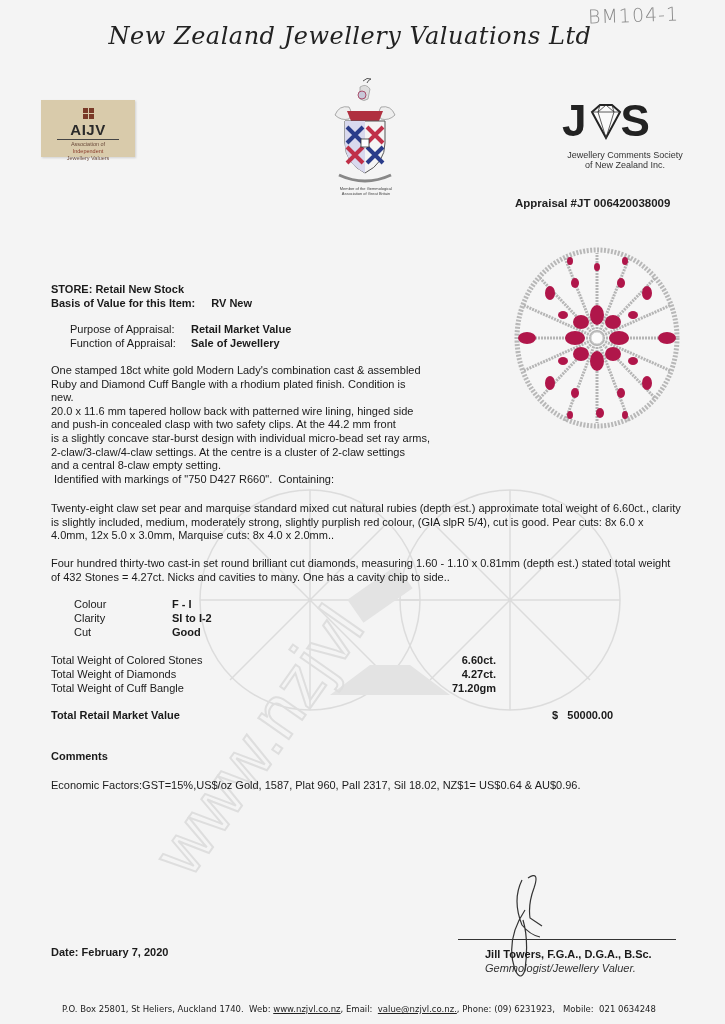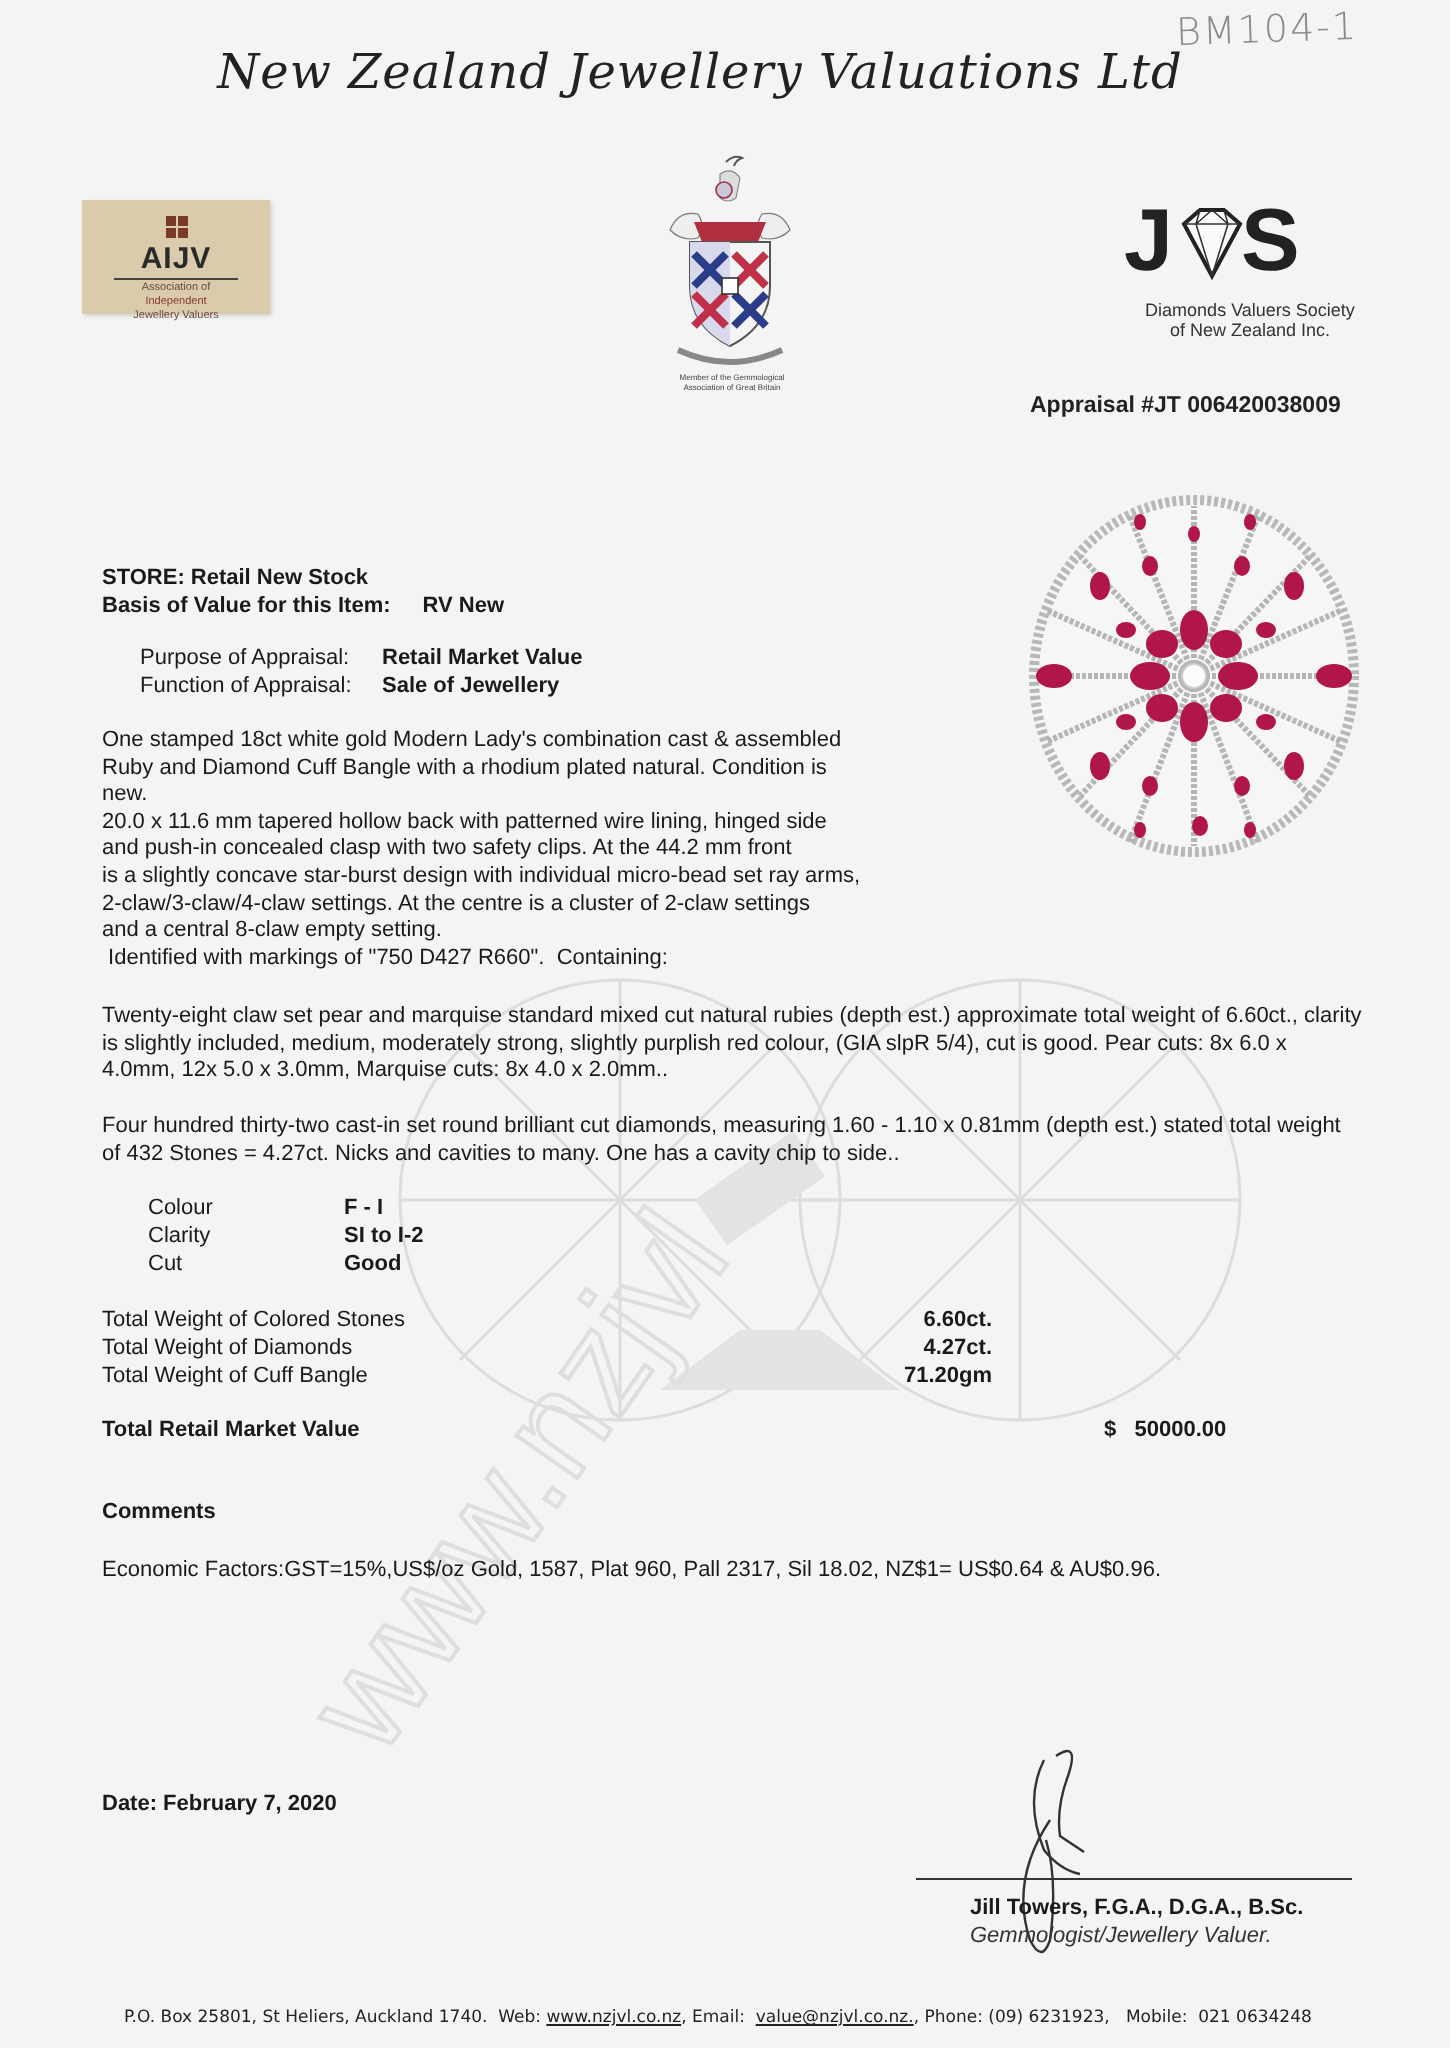--- a/index.html
+++ b/index.html
@@ -61,21 +61,21 @@
     .rubies { left: 51px; top: 502px; width: 630px; }
     .diamonds { left: 51px; top: 557px; width: 630px; }
     .grade-label { position: absolute; left: 74px; }
     .grade-val { position: absolute; left: 172px; font-weight: bold; }
     .tw-label { position: absolute; left: 51px; }
     .tw-val { position: absolute; left: 420px; width: 76px; text-align: right; font-weight: bold; }
     .total-label { left: 51px; top: 709px; font-weight: bold; }
     .total-val { left: 552px; top: 709px; font-weight: bold; }
     .comments-h { left: 51px; top: 750px; font-weight: bold; }
     .econ { left: 51px; top: 779px; }
-    .date { left: 51px; top: 896px; font-weight: bold; text-align: center; }
+    .date { left: 51px; top: 946px; font-weight: bold; text-align: center; }
     .sig-line { left: 458px; top: 939px; width: 218px; height: 1px; background: #333; }
     .sig-name { left: 485px; top: 948px; font-weight: bold; }
     .sig-title { left: 485px; top: 962px; font-style: italic; color: #333; }
     .signature { left: 490px; top: 870px; width: 90px; height: 115px; }
     .footer {
       left: 62px; top: 1004px; width: 620px; font-size: 8.5px; color: #222;
       font-family: "DejaVu Sans", sans-serif; white-space: nowrap;
     }
     .footer a { color: #222; text-decoration: underline; }
   </style>
@@ -122,21 +122,21 @@
 </div>
 
 <div class="abs jvs">
   <span class="jvs-letters">J<span style="display:inline-block;width:36px"></span>S</span>
   <svg style="position:absolute;left:26px;top:2px" width="40" height="40" viewBox="0 0 40 40">
     <path d="M6 10 l8 -7 l12 0 l8 7 l-14 26 z" fill="#fafafa" stroke="#222" stroke-width="2"></path>
     <path d="M6 10 l28 0 M14 3 l-2 7 l8 26 l8 -26 l-2 -7 M20 3 l-8 7 M20 3 l8 7" stroke="#333" stroke-width="0.8" fill="none"></path>
   </svg>
 </div>
 <div class="abs jvs-caption">
-  <div>Diamonds Valuers Society</div>
+  <div>Jewellery Comments Society</div>
   <div>of New Zealand Inc.</div>
 </div>
 <div class="abs appraisal-no">Appraisal #JT 006420038009</div>
 
 <svg class="abs watermark" viewBox="0 0 640 620">
   <g stroke="#dcdcdc" fill="none" stroke-width="1.5">
     <circle cx="280" cy="300" r="110"></circle>
     <circle cx="480" cy="300" r="110"></circle>
     <path d="M170 300 l220 0 M280 190 l0 220 M200 220 l160 160 M360 220 l-160 160"></path>
     <path d="M370 300 l220 0 M480 190 l0 220 M400 220 l160 160 M560 220 l-160 160"></path>
@@ -206,21 +206,21 @@
 
 <div class="abs txt" style="left:0;top:323px;width:500px;height:30px">
   <span class="kv-label" style="top:0">Purpose of Appraisal:</span>
   <span class="kv-val" style="top:0">Retail Market Value</span>
   <span class="kv-label" style="top:14px">Function of Appraisal:</span>
   <span class="kv-val" style="top:14px">Sale of Jewellery</span>
 </div>
 
 <div class="abs txt desc">
   <p>One stamped 18ct white gold Modern Lady's combination cast &amp; assembled</p>
-  <p>Ruby and Diamond Cuff Bangle with a rhodium plated natural. Condition is</p>
+  <p>Ruby and Diamond Cuff Bangle with a rhodium plated finish. Condition is</p>
   <p>new.</p>
   <p>20.0 x 11.6 mm tapered hollow back with patterned wire lining, hinged side</p>
   <p>and push-in concealed clasp with two safety clips.  At the 44.2 mm front</p>
   <p>is a slightly concave star-burst design with individual micro-bead set ray arms,</p>
   <p>2-claw/3-claw/4-claw settings.  At the centre is a cluster of 2-claw settings</p>
   <p>and a central 8-claw empty setting.</p>
   <p style="white-space:pre"> Identified with markings of "750 D427 R660".  Containing:</p>
 </div>
 
 <div class="abs txt rubies">Twenty-eight claw set pear and marquise standard mixed cut natural rubies (depth est.) approximate total weight of 6.60ct., clarity is slightly included, medium, moderately strong, slightly purplish red colour, (GIA slpR 5/4), cut is good. Pear cuts: 8x 6.0 x 4.0mm, 12x 5.0 x 3.0mm, Marquise cuts: 8x 4.0 x 2.0mm..</div>

